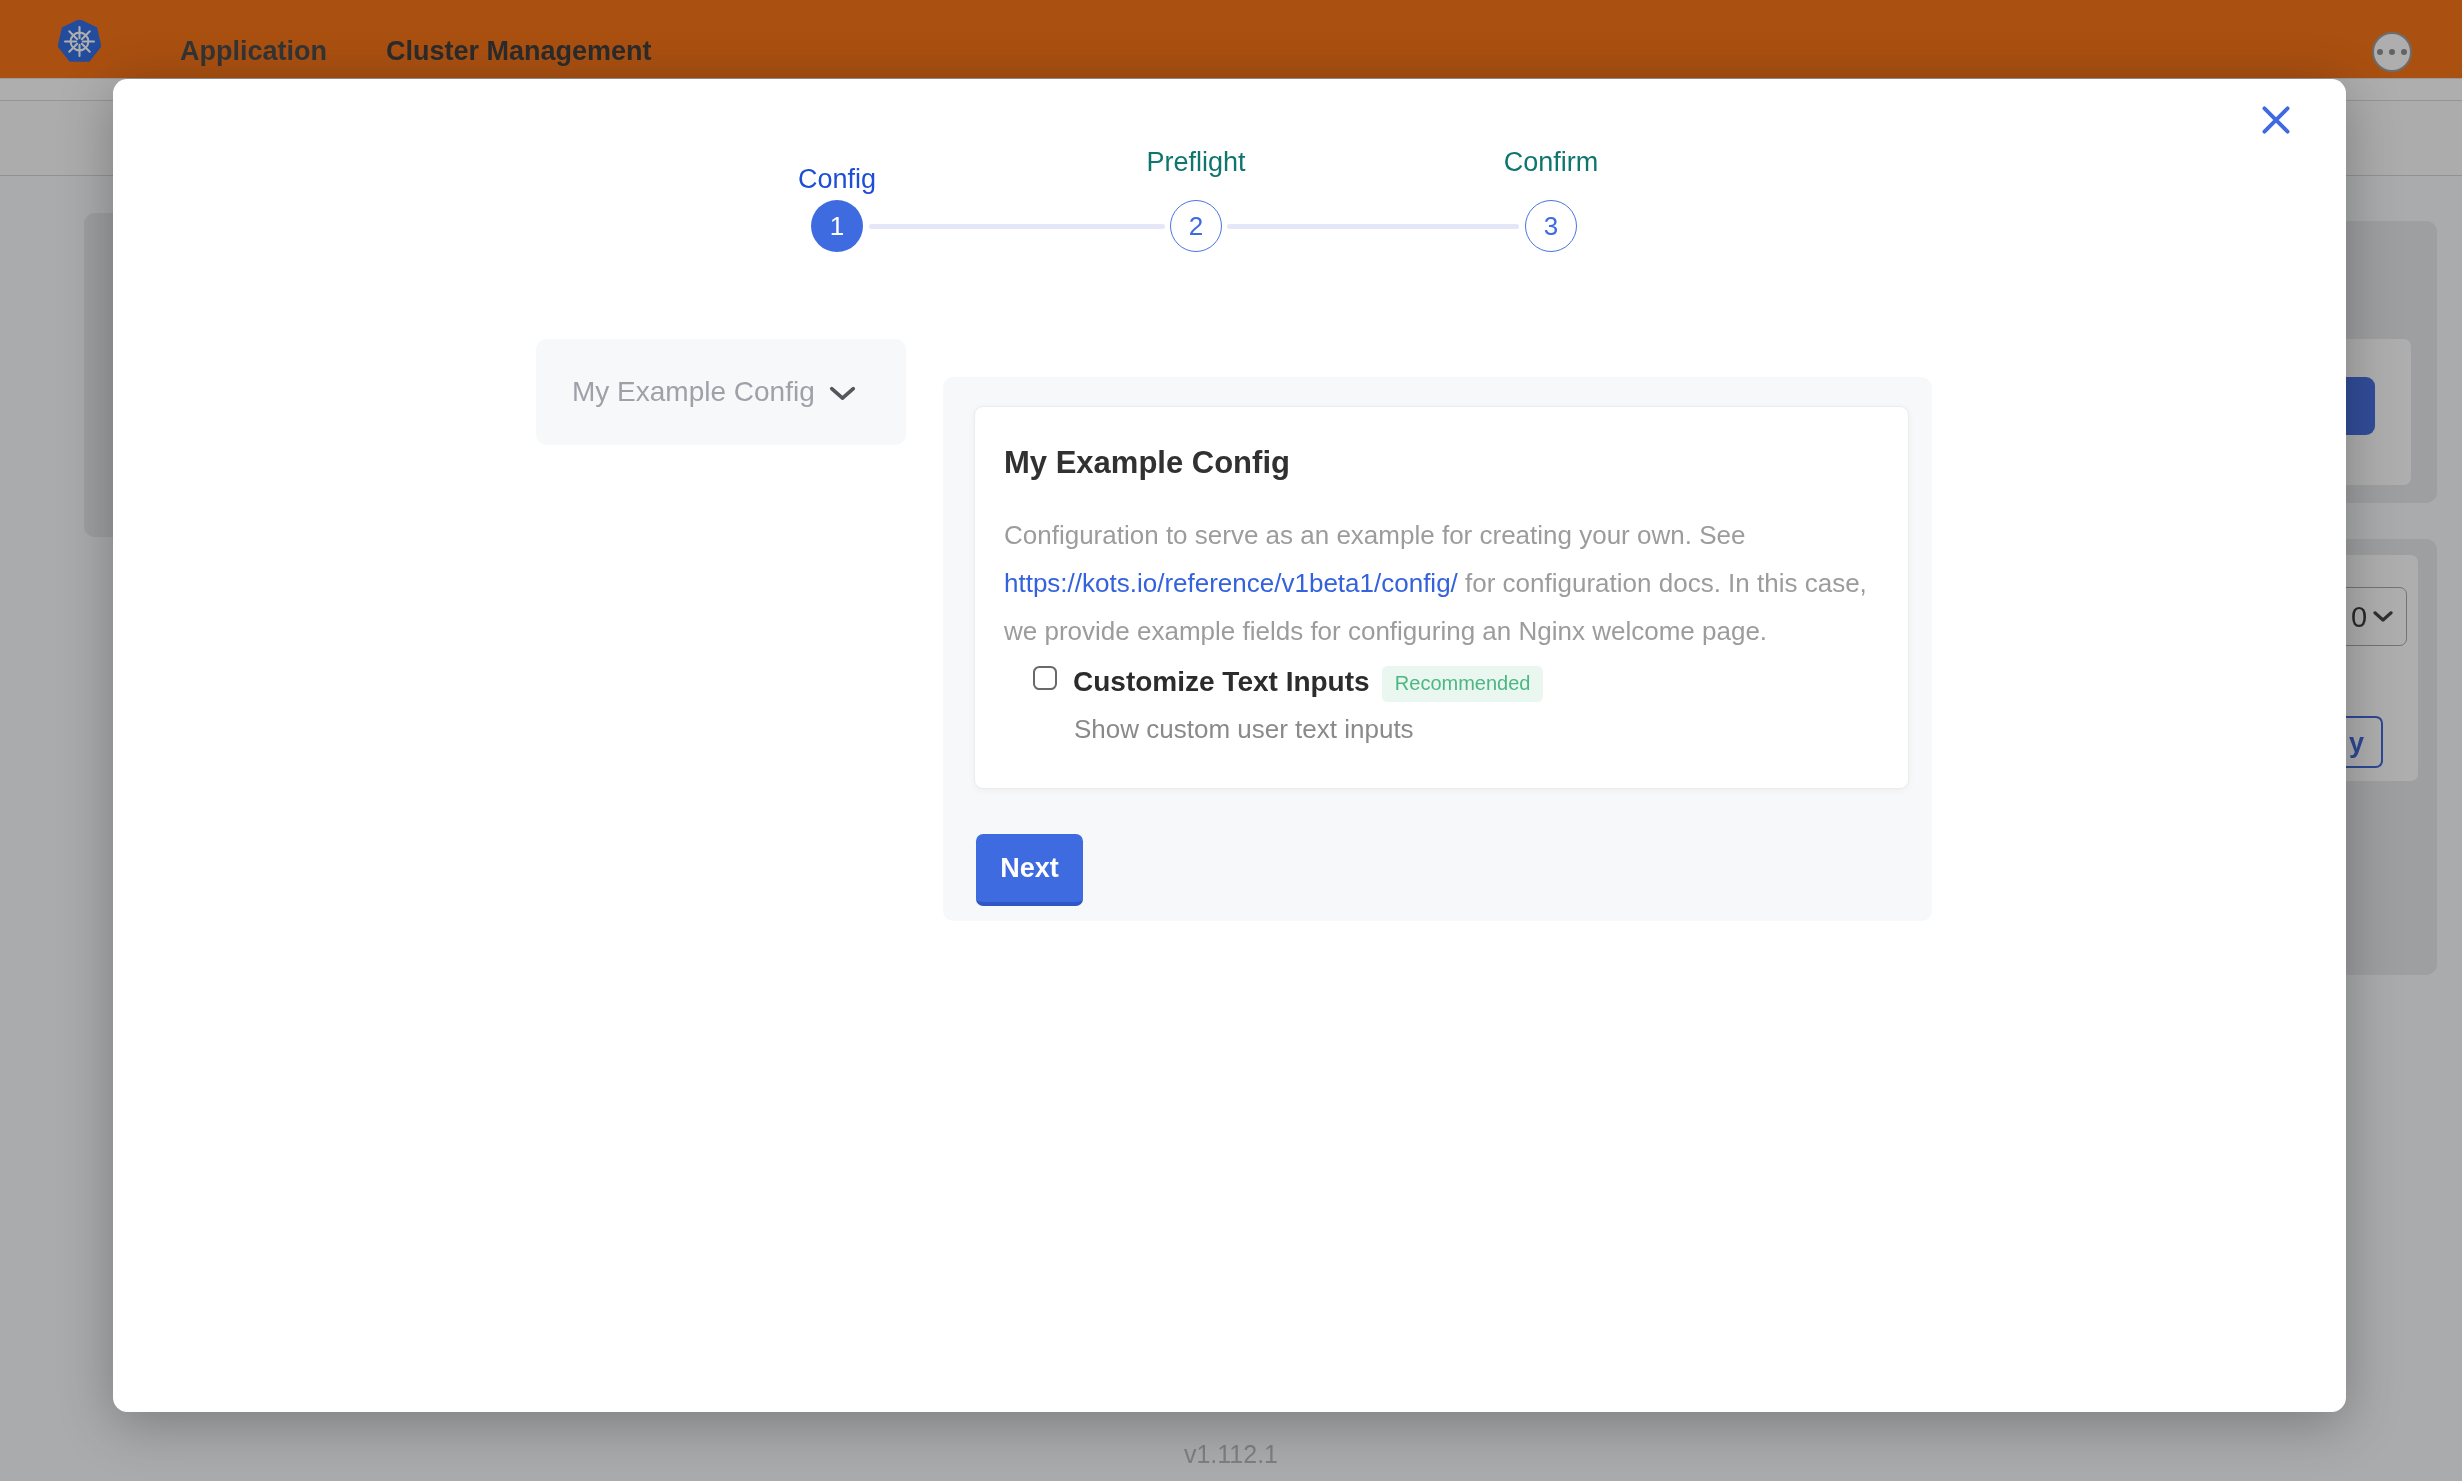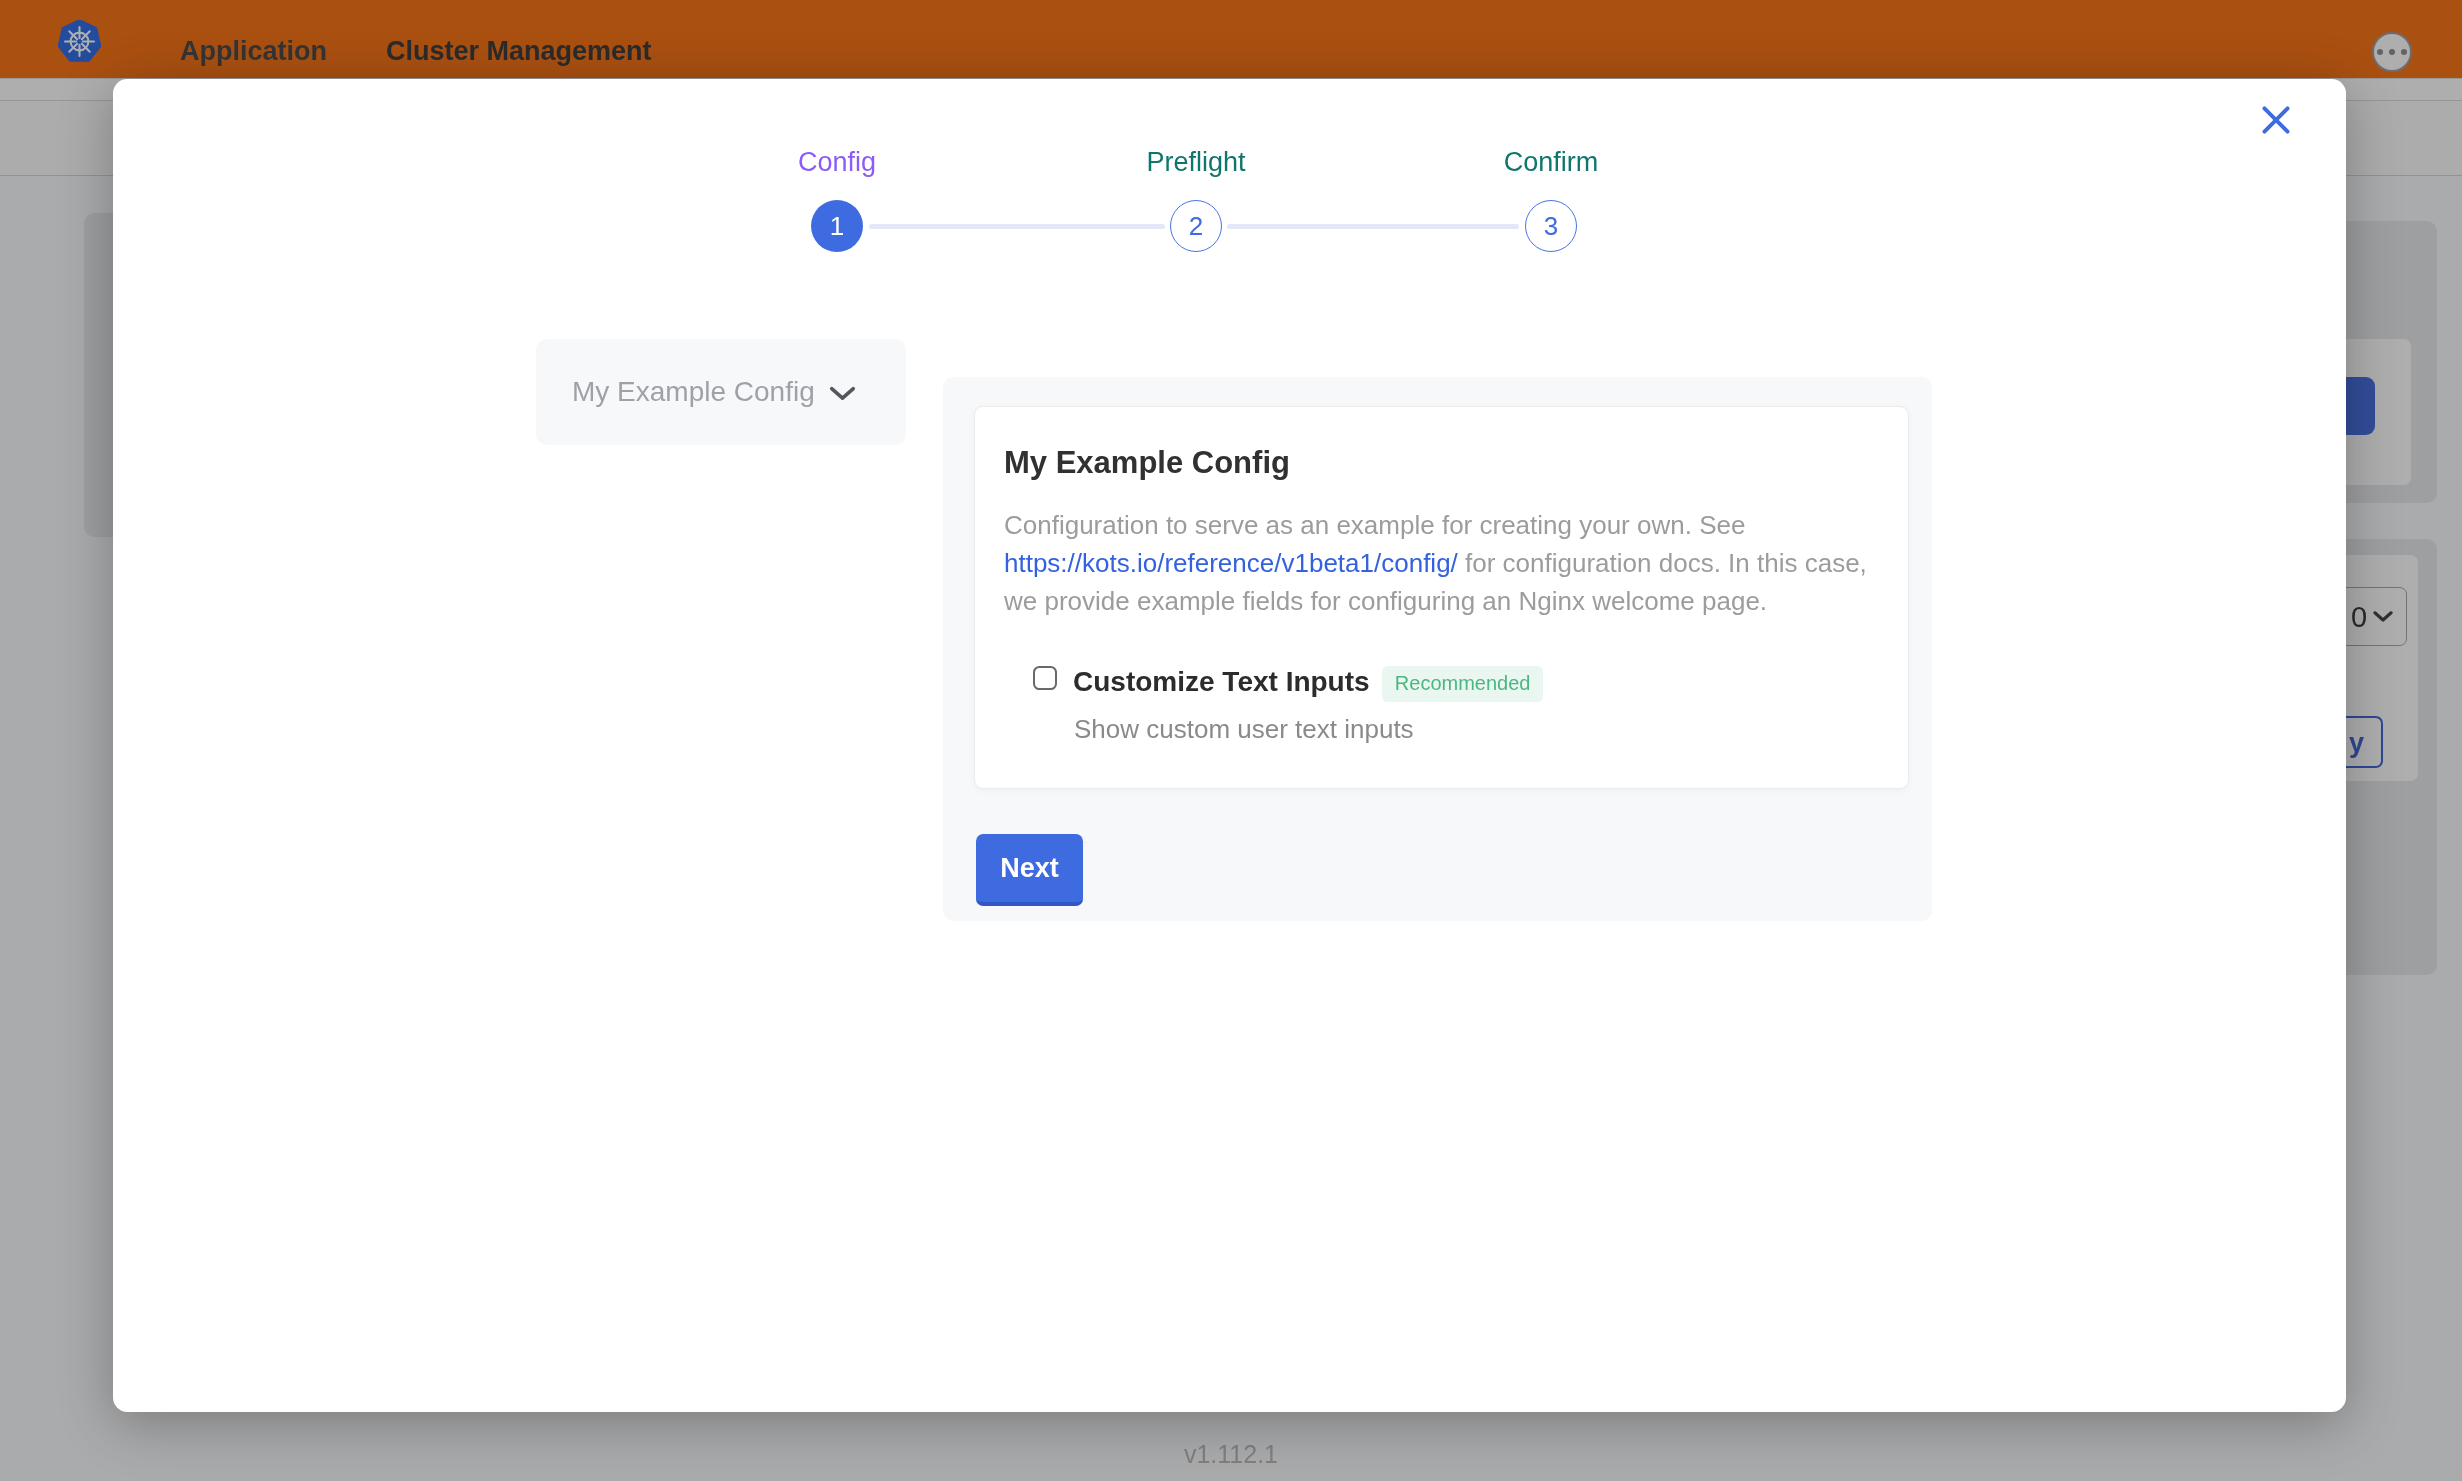--- a/index.html
+++ b/index.html
@@ -35,38 +35,38 @@
   .footer-version { position:absolute; left:0; top:1440px; width:2462px; text-align:center; font-size:25px; color:#b9b9b9; }
 
   
   .overlay { position:absolute; inset:0; background:rgba(10,10,10,0.33); z-index:10; }
 
   
   .modal { position:absolute; left:113px; top:79px; width:2233px; height:1333px; background:#ffffff; border-radius:14.4px; z-index:20; box-shadow:0 10.8px 54px rgba(0,0,0,0.28); }
   .close-btn { position:absolute; top:25px; right:54px; width:32px; height:32px; cursor:pointer; }
 
   .step-label { position:absolute; top:68px; transform:translateX(-50%); font-size:27px; white-space:nowrap; }
-  .step-label.active { color:#8b5cf6; }
+  .step-label.active { color:#1d4ed8;margin-top:17px; }
   .step-label.upcoming { color:#0f766e; }
   .step-circle { position:absolute; top:121px; width:52px; height:52px; border-radius:50%; transform:translateX(-50%); display:flex; align-items:center; justify-content:center; font-size:26px; cursor:pointer; }
   .step-circle.active { background:#3f6be0; color:#ffffff; }
   .step-circle.upcoming { background:#ffffff; border:1.8px solid #4a74e4; color:#3f6be0; }
   .connector { position:absolute; top:145px; height:4.5px; background:#e3e7f8; border-radius:2.7px; }
   .conn-1 { left:756px; width:296px; }
   .conn-2 { left:1114px; width:292px; }
 
   .group-select { position:absolute; left:423px; top:260px; width:370px; height:106px; background:#f7f8fa; border-radius:10.8px; display:flex; align-items:center; padding-left:36px; cursor:pointer; }
   .group-select .txt { font-size:28px; color:#9ea2a8; }
   .group-select svg { margin-left:14.4px; margin-top:3.6px; }
 
   .config-panel { position:absolute; left:830px; top:298px; width:989px; height:544px; background:#f7f8fa; border-radius:10.8px; }
   .config-card { position:absolute; left:31px; top:29px; width:935px; height:383px; background:#ffffff; border:0.9px solid #ececec; border-radius:9px; box-shadow:0 1.8px 7.2px rgba(0,0,0,0.04); }
   .card-title { position:absolute; left:29px; top:38px; font-size:31px; font-weight:700; color:#313131; }
   .card-desc { position:absolute; left:29px; top:99px; font-size:26px; color:#9c9c9c; }
-  .card-desc .line { line-height:38px; white-space:nowrap; }
+  .card-desc .line { line-height:38px; white-space:nowrap;margin-top:10px; }
   .card-desc a { color:#3461de; text-decoration:none; cursor:pointer; }
   .check-row { position:absolute; left:58px; top:259px; display:flex; align-items:flex-start; white-space:nowrap; }
   .checkbox { width:24px; height:24px; border:2.7px solid #68696b; border-radius:6.3px; background:#fff; margin-right:16px; cursor:pointer; flex:0 0 auto; }
   .check-label { font-size:28px; font-weight:700; color:#2c2c2c; }
   .badge { margin-left:12.6px; background:#eaf7f0; color:#4cb782; font-size:20px; padding:6.3px 12.6px; border-radius:5.4px; }
   .check-help { position:absolute; left:99px; top:307px; font-size:26px; color:#8a8a8a; }
 
   .next-btn { position:absolute; left:33px; top:457px; width:107px; height:72px; background:#3f6be0; border:none; border-bottom:4.5px solid #3156c6; border-radius:7.2px; color:#ffffff; font-size:27px; font-weight:700; font-family:"Liberation Sans", sans-serif; display:flex; align-items:center; justify-content:center; cursor:pointer; }
 </style>
 </head>

